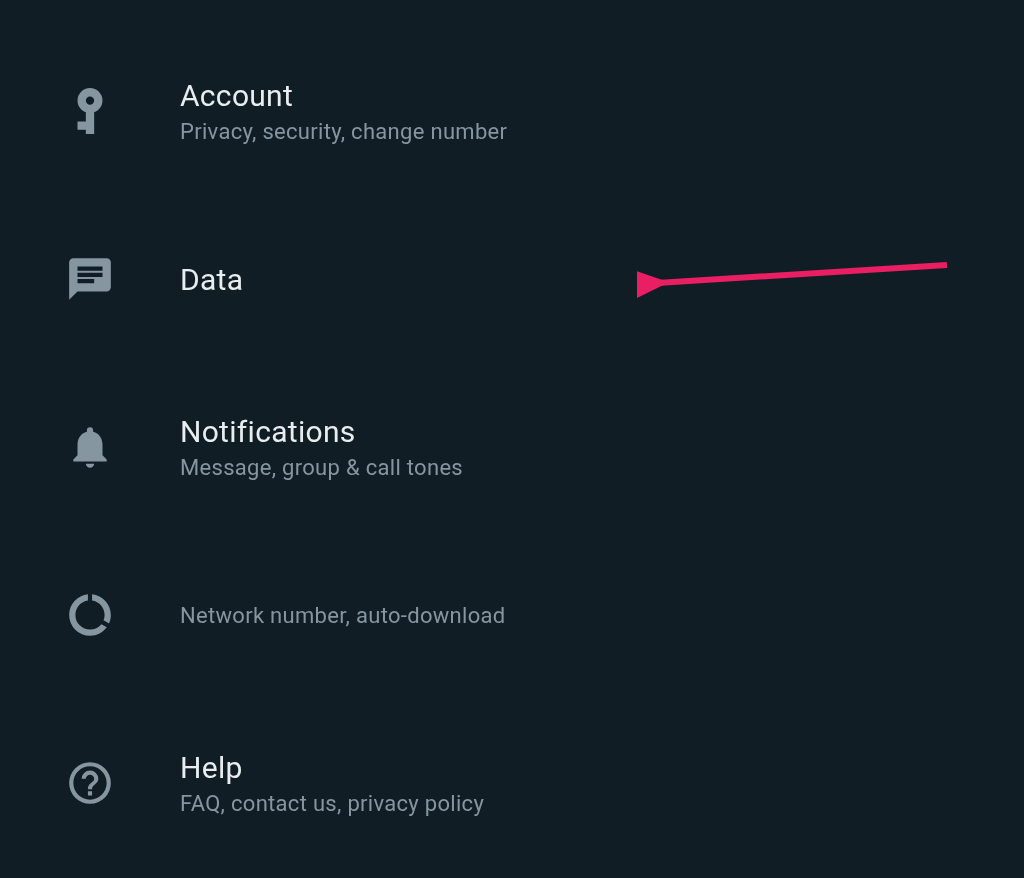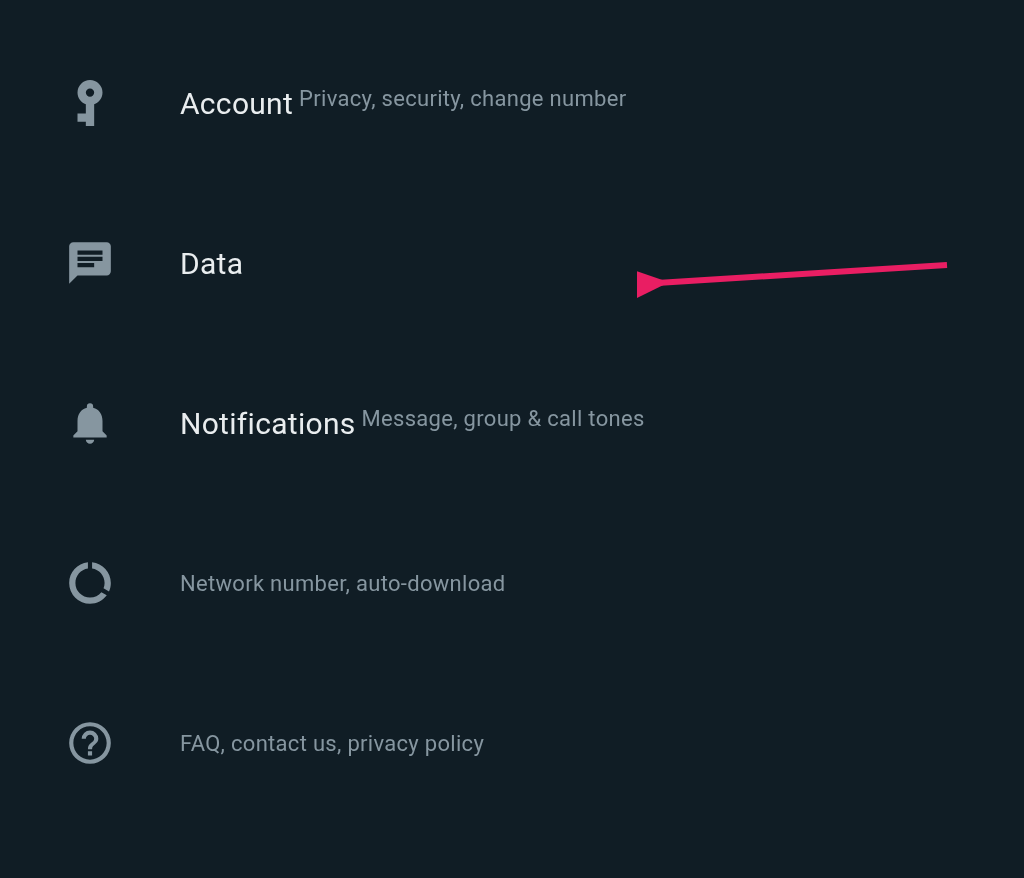--- a/index.html
+++ b/index.html
@@ -32,21 +32,21 @@
       align-items: center;
       flex-shrink: 0;
     }
     .icon {
       fill: #8696a0;
       width: 50px;
       height: 50px;
     }
     .text-container {
       display: flex;
-      flex-direction: row;
+      flex-direction: column;
       gap: 6px;
     }
     .item-title {
       color: #e9edef;
       font-size: 30px;
       font-weight: 400;
       letter-spacing: 0.3px;
     }
     .item-subtitle {
       color: #8696a0;
@@ -112,20 +112,21 @@
     </div>
   </div>
 
   <div class="settings-item">
     <div class="icon-container">
       <svg class="icon" viewBox="0 0 24 24">
         <path d="M11,18H13V16H11V18M12,2A10,10 0 0,0 2,12A10,10 0 0,0 12,22A10,10 0 0,0 22,12A10,10 0 0,0 12,2M12,20C7.59,20 4,16.41 4,12C4,7.59 7.59,4 12,4C16.41,4 20,7.59 20,12C20,16.41 16.41,20 12,20M12,6A4,4 0 0,0 8,10H10A2,2 0 0,1 12,8A2,2 0 0,1 14,10C14,12 11,11.75 11,15H13C13,12.75 16,12.5 16,10A4,4 0 0,0 12,6Z"></path>
       </svg>
     </div>
     <div class="text-container">
+      <span class="item-title">Help</span>
       <span class="item-subtitle">FAQ, contact us, privacy policy</span>
     </div>
   </div>
 
 </div>
 
 <svg class="arrow-annotation" width="320" height="60" viewBox="0 0 320 60">
   <defs>
     <marker id="arrowhead" markerWidth="12" markerHeight="10" refX="2" refY="5" orient="auto">
       <polygon points="12 0, 0 5, 12 10" fill="#e91e63"></polygon>

